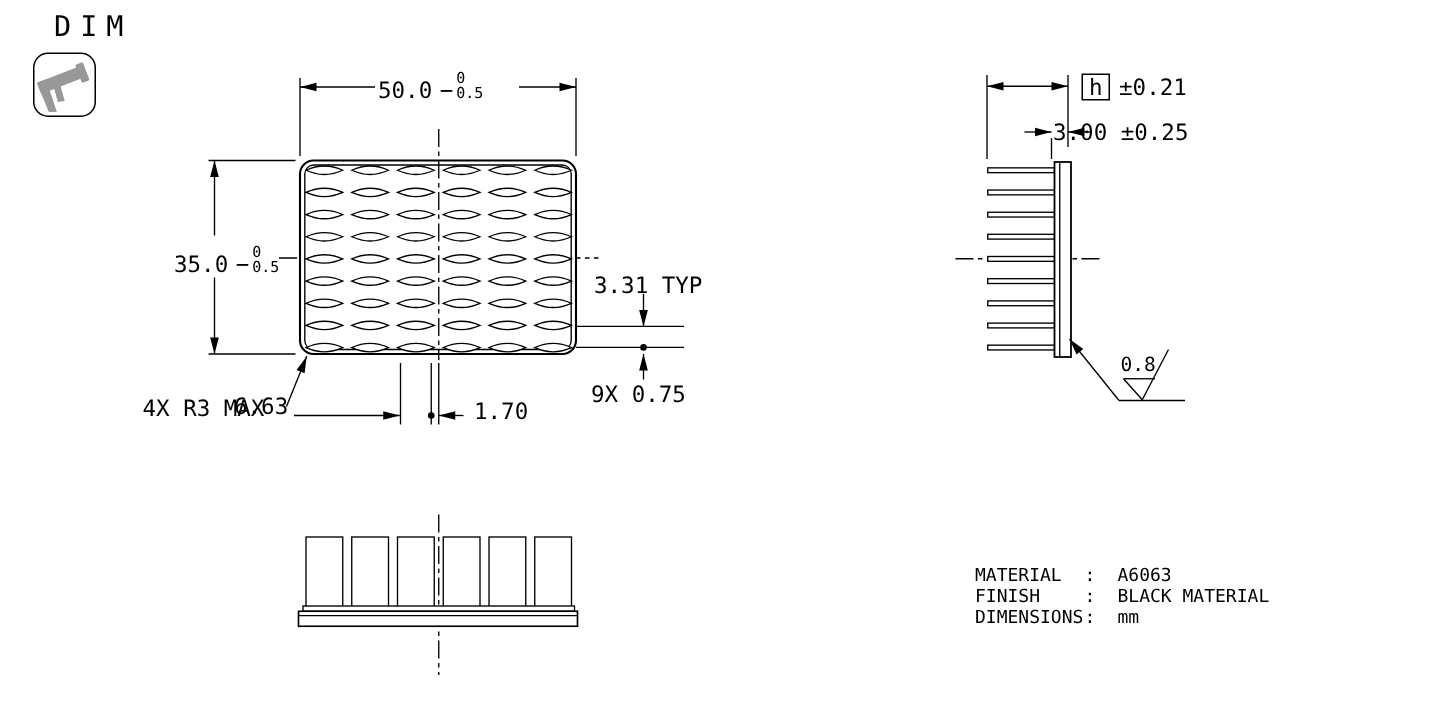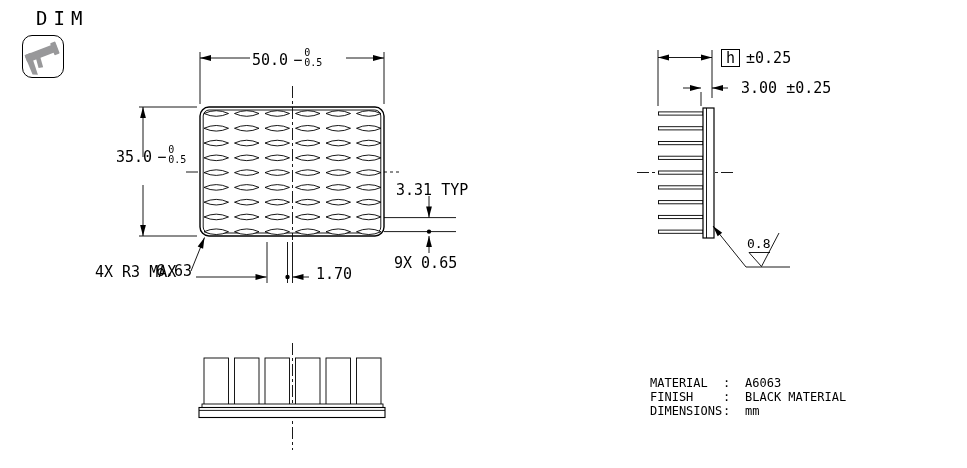--- a/index.html
+++ b/index.html
@@ -204,41 +204,41 @@
 
   <div class="txt dim" style="left:252px;top:48px">
     <span>50.0</span>
       <span class="minus">−</span>
       <span class="stack">
         <span>0</span>
         <span>0.5</span>
       </span>
   </div>
 
-  <div class="txt dim" style="left:116px;top:145px">
+  <div class="txt dim" style="left:116px;top:164px">
     <span>35.0</span>
       <span class="minus">−</span>
       <span class="stack">
         <span>0</span>
         <span>0.5</span>
       </span>
   </div>
 
   <div class="txt" style="left:396px;top:182px">3.31 TYP</div>
-  <div class="txt" style="left:394px;top:255px">9X 0.65</div>
+  <div class="txt" style="left:394px;top:255px">9X 0.75</div>
   <div class="txt" style="left:156px;top:263px">6.63</div>
   <div class="txt" style="left:316px;top:266px">1.70</div>
   <div class="txt" style="left:95px;top:264px">4X R3 MAX</div>
 
   <div class="txt hwrap" style="left:721px;top:48px">
     <span class="hbox">h</span>
-      <span class="htol">±0.25</span>
-  </div>
-
-  <div class="txt" style="left:741px;top:80px">3.00 ±0.25</div>
+      <span class="htol">±0.21</span>
+  </div>
+
+  <div class="txt" style="left:702px;top:80px">3.00 ±0.25</div>
   <div class="txt" id="rough-val" style="left:747px;top:236px">0.8</div>
 
   <div id="notes">
     <div class="note-row">
       <span class="note-label">MATERIAL</span>
       <span class="note-colon">:</span>
       <span>A6063</span>
     </div>
     <div class="note-row">
       <span class="note-label">FINISH</span>

